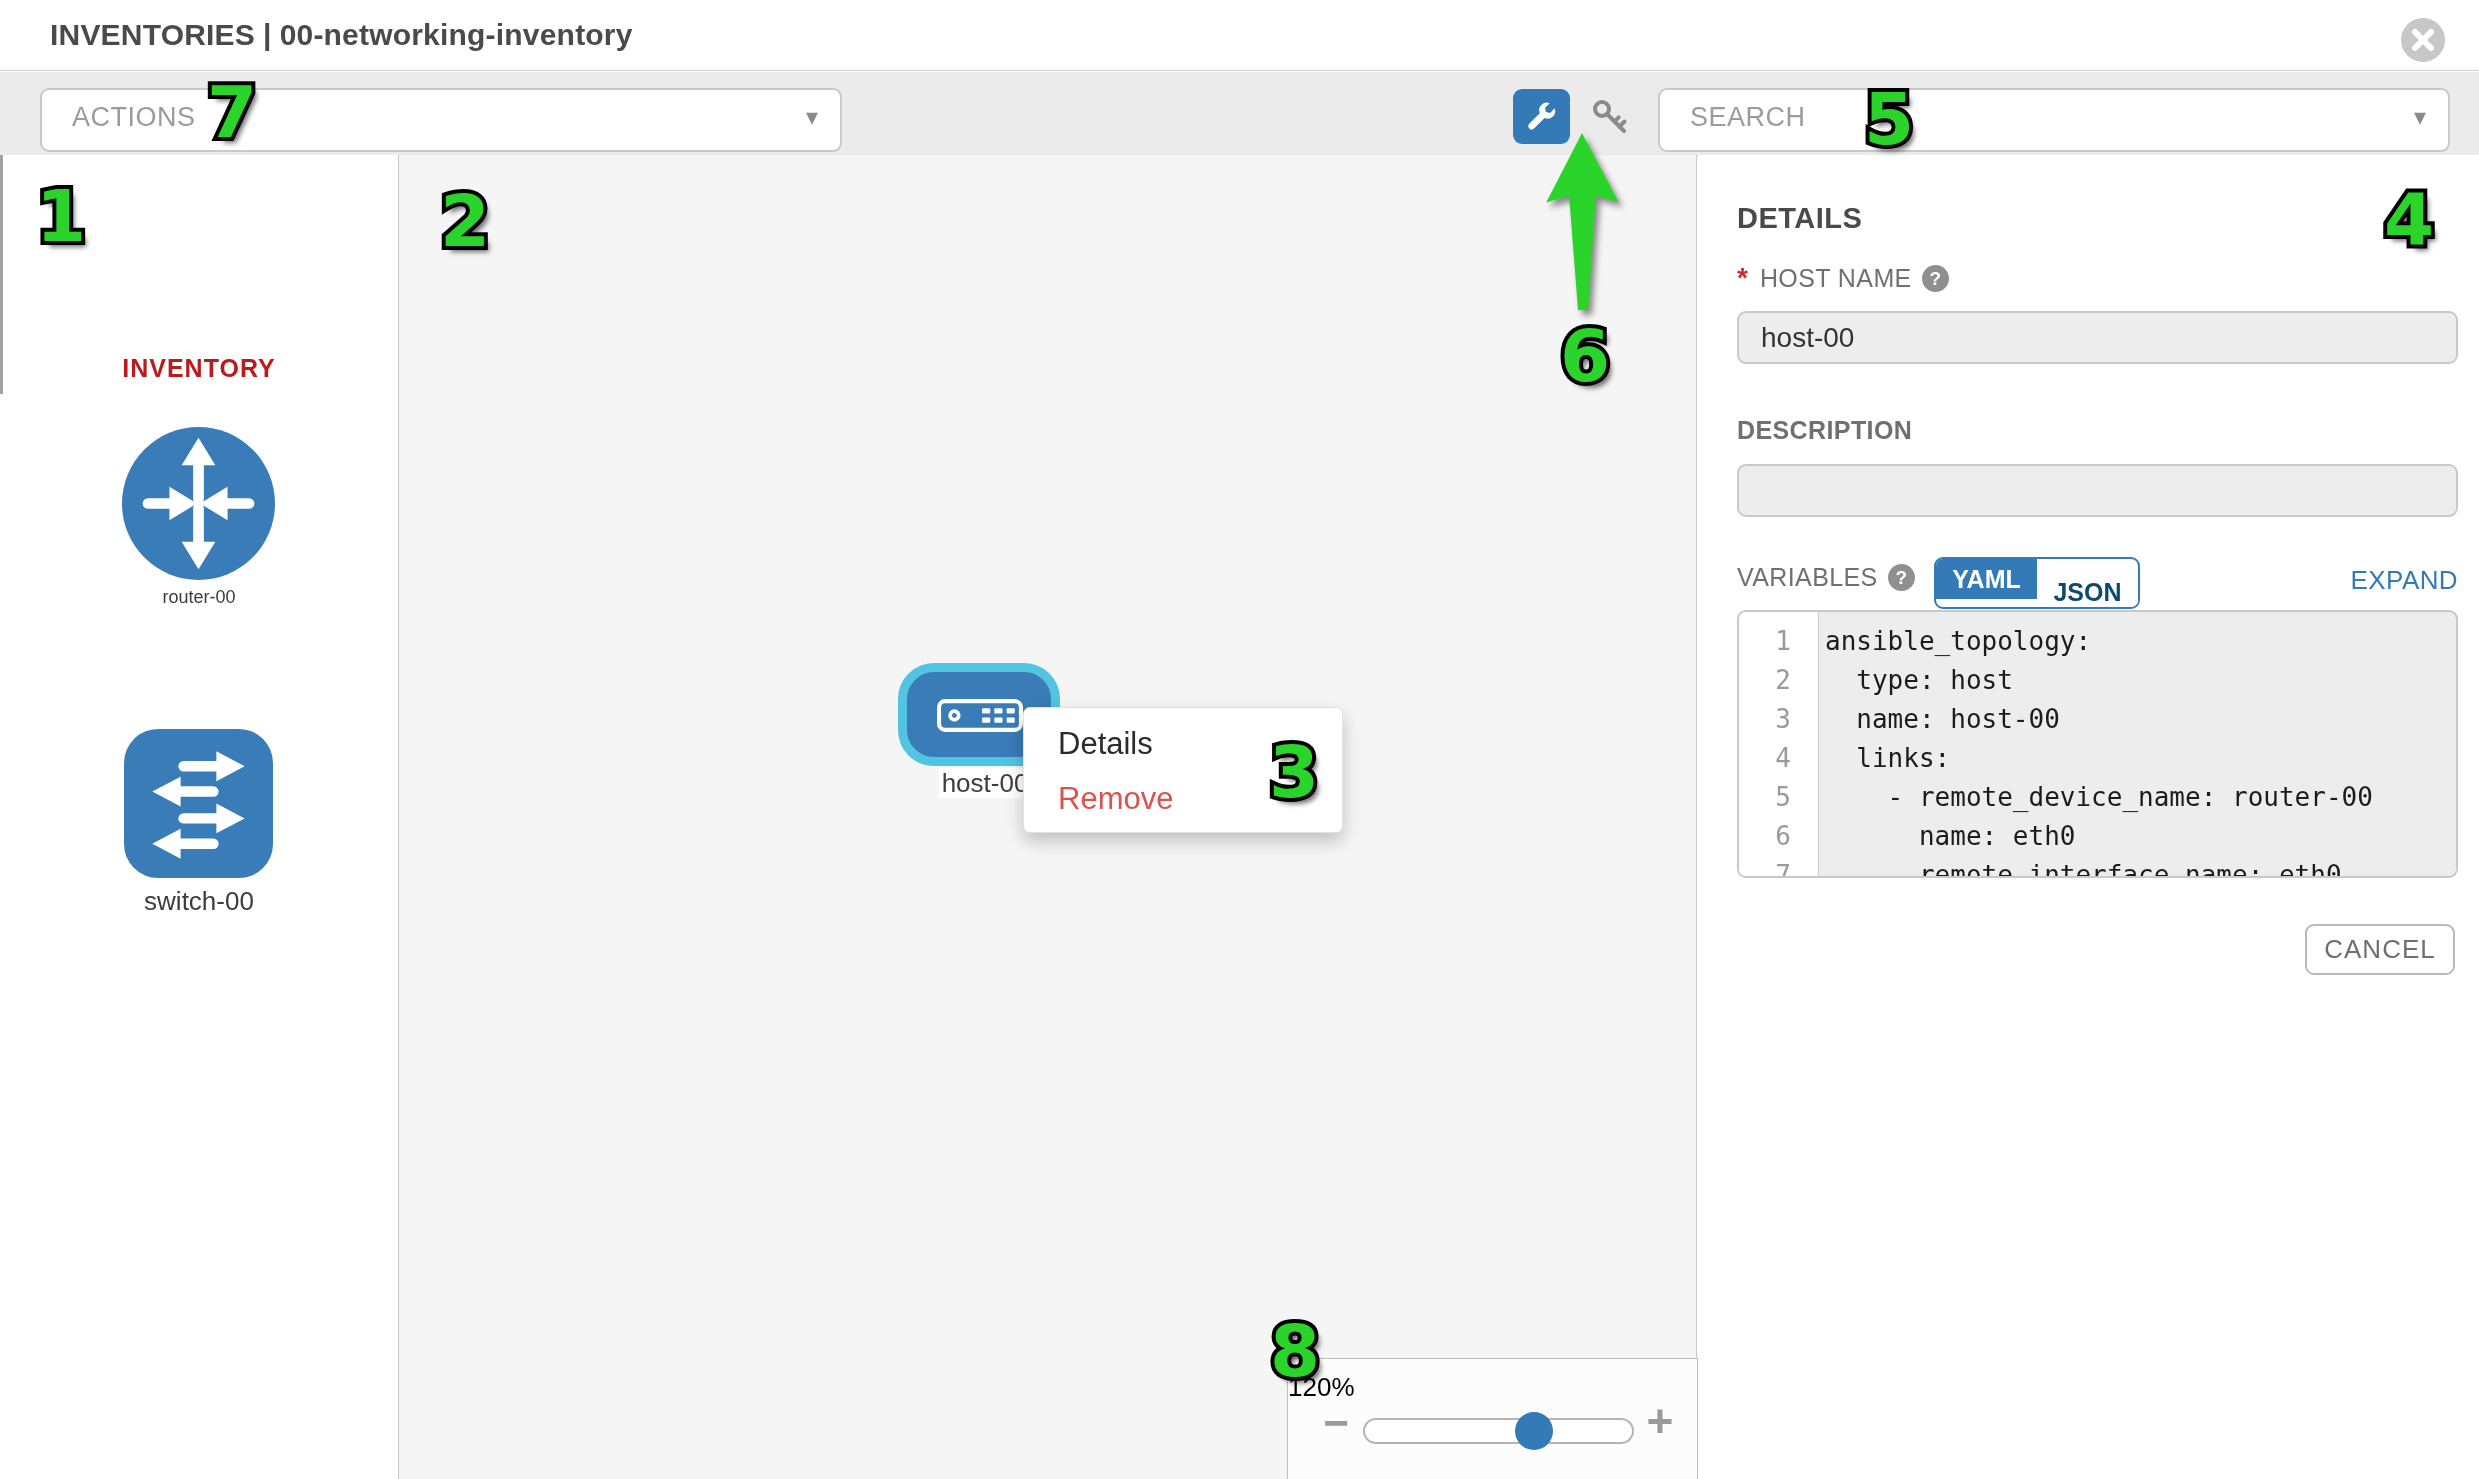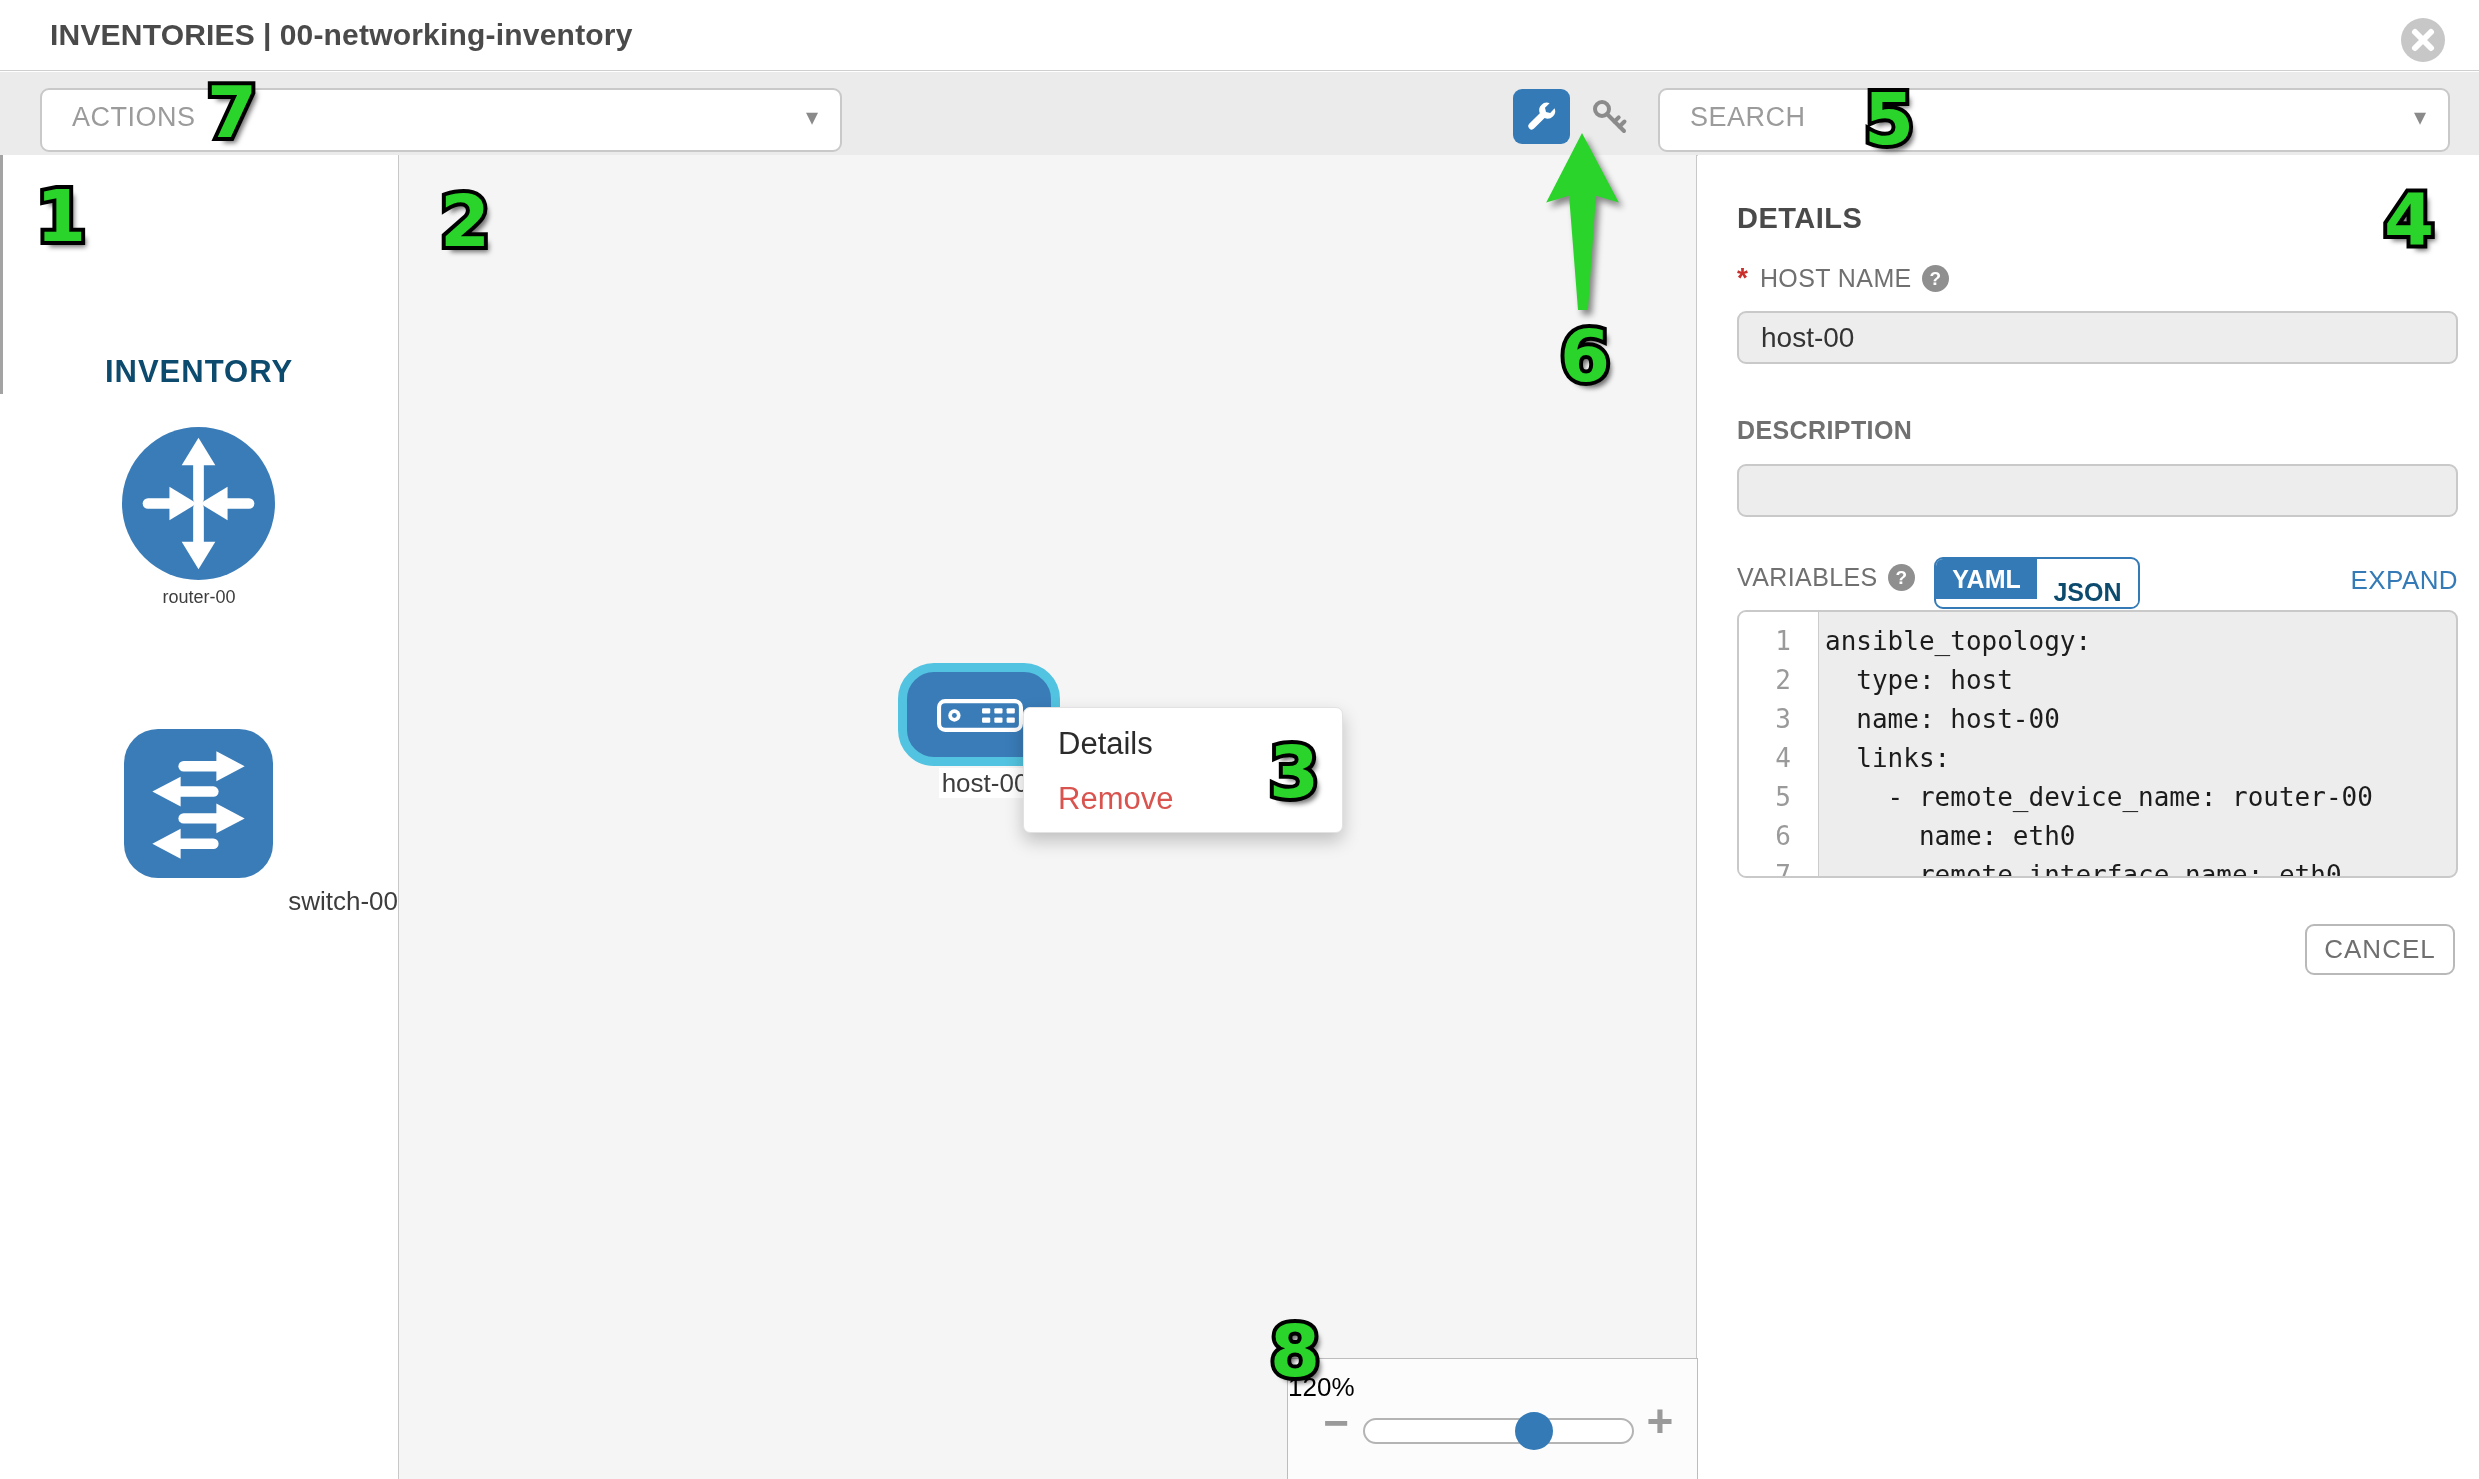--- a/index.html
+++ b/index.html
@@ -23,25 +23,25 @@
   .btn-wrench svg { position:absolute; left:12px; top:11px; }
   .key-btn { position:absolute; left:1588px; top:97px; width:46px; height:42px; background:transparent; border:none; cursor:pointer; }
 
   
   .sidebar { position:absolute; left:0; top:155px; width:398px; height:1324px; background:#ffffff; }
   .sidebar-edge { position:absolute; left:0; top:155px; width:3px; height:239px; background:#a3a3a3; }
   .canvas { position:absolute; left:398px; top:155px; width:1299px; height:1324px; background:#f5f5f5; border-left:1px solid #c8c8c8; border-right:1px solid #c8c8c8; }
   .details-panel { position:absolute; left:1698px; top:155px; width:781px; height:1324px; background:#ffffff; }
 
   
-  .inv-heading { position:absolute; left:0; top:199px; width:398px; text-align:center; font-size:31px; font-weight:bold; color:#0c4a6e; letter-spacing:1px; }
+  .inv-heading { position:absolute; left:0; top:199px; width:398px; text-align:center; font-size:25px; font-weight:bold; color:#b91c1c; letter-spacing:1px; }
   .dev-router-icon { position:absolute; left:122px; top:272px; width:153px; height:153px; border-radius:50%; background:#3a7cb8; cursor:pointer; }
   .dev-router-label { position:absolute; left:0; top:432px; width:398px; text-align:center; font-size:18px; color:#3d3d3d; }
   .dev-switch-icon { position:absolute; left:124px; top:574px; width:149px; height:149px; border-radius:34px; background:#3a7cb8; cursor:pointer; }
-  .dev-switch-label { position:absolute; left:0; top:731px; width:398px; text-align:right; font-size:26px; color:#3d3d3d; }
+  .dev-switch-label { position:absolute; left:0; top:731px; width:398px; text-align:center; font-size:26px; color:#3d3d3d; }
 
   
   .host-node { position:absolute; left:898px; top:663px; width:162px; height:103px; border-radius:36px; background:#3a7cb8; border:9px solid #52c3e0; cursor:pointer; z-index:4; }
   .host-node svg { position:absolute; left:30px; top:27px; }
   .host-label { position:absolute; left:939px; top:768px; width:92px; height:30px; background:#ffffff; text-align:center; font-size:26px; color:#3d3d3d; line-height:30px; z-index:4; }
 
   .ctx-menu { position:absolute; left:1023px; top:707px; width:320px; height:126px; background:#ffffff; border:1px solid #e2e2e2; border-radius:7px; box-shadow:0 8px 18px rgba(0,0,0,.22); z-index:20; padding-top:8px; }
   .ctx-item { height:55px; line-height:55px; padding-left:34px; font-size:31px; cursor:pointer; }
   .ctx-details { color:#2b2b2b; }
   .ctx-remove { color:#d9534f; }

